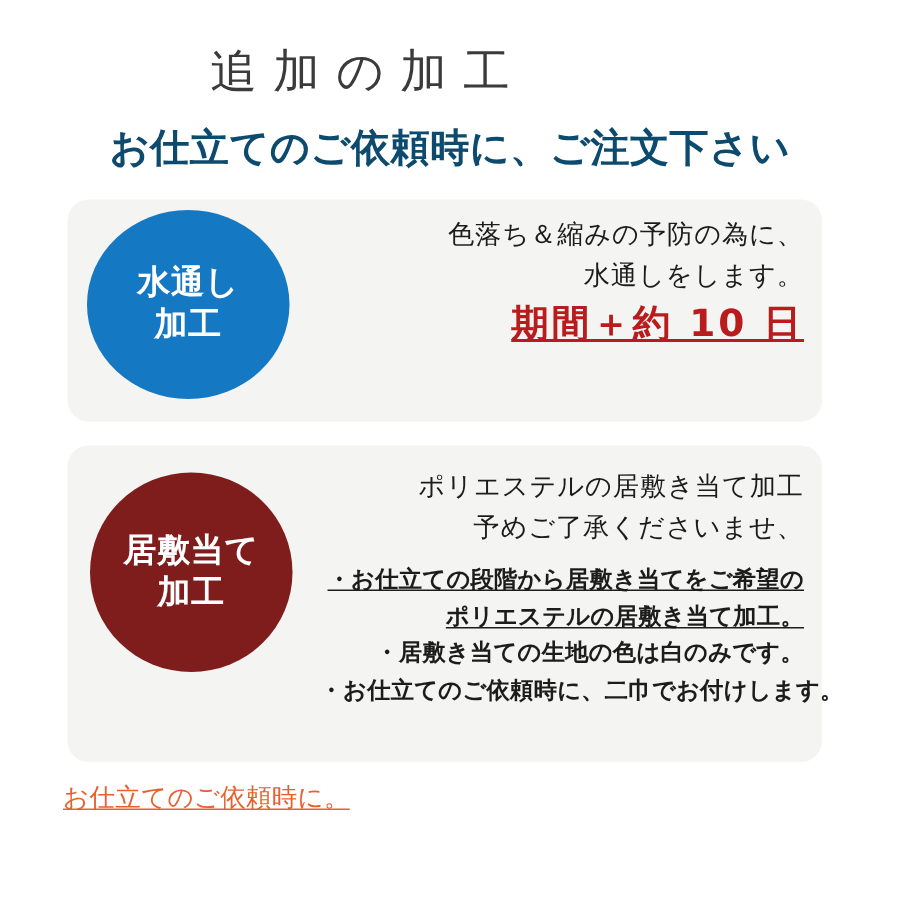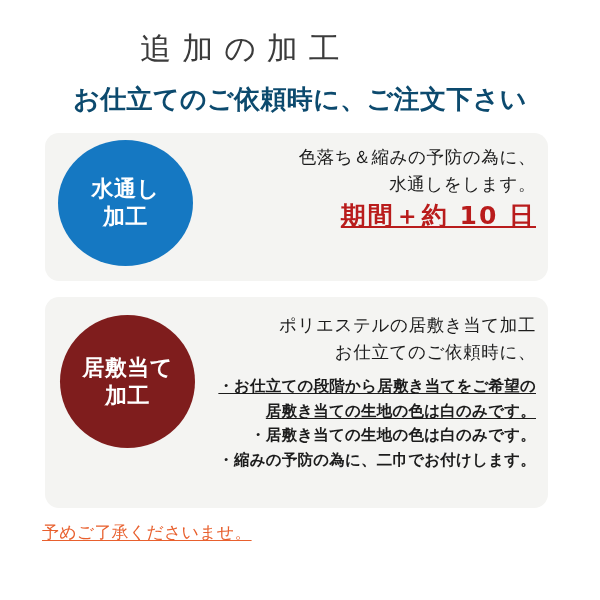--- a/index.html
+++ b/index.html
@@ -182,27 +182,27 @@
     </div>
   </div>
 
   <div class="card card-2">
     <div class="badge badge-lining">
       <span class="badge-line">居敷当て</span>
       <span class="badge-line">加工</span>
     </div>
     <div class="card-body">
       <div class="line">ポリエステルの居敷き当て加工</div>
-      <div class="line">お仕立てのご依頼時に、</div>
+      <div class="line">予めご了承くださいませ、</div>
       <div class="notes">
         <div class="note note-underline">・お仕立ての段階から居敷き当てをご希望の</div>
-        <div class="note note-underline">居敷き当ての生地の色は白のみです。</div>
+        <div class="note note-underline">ポリエステルの居敷き当て加工。</div>
         <div class="note">・居敷き当ての生地の色は白のみです。</div>
-        <div class="note">・縮みの予防の為に、二巾でお付けします。</div>
+        <div class="note">・お仕立てのご依頼時に、二巾でお付けします。</div>
       </div>
     </div>
   </div>
 
   <div class="footer">
-    <div class="footer-line">予めご了承くださいませ。</div>
+    <div class="footer-line">お仕立てのご依頼時に。</div>
   </div>
 
 </div>
 
 </body></html>

